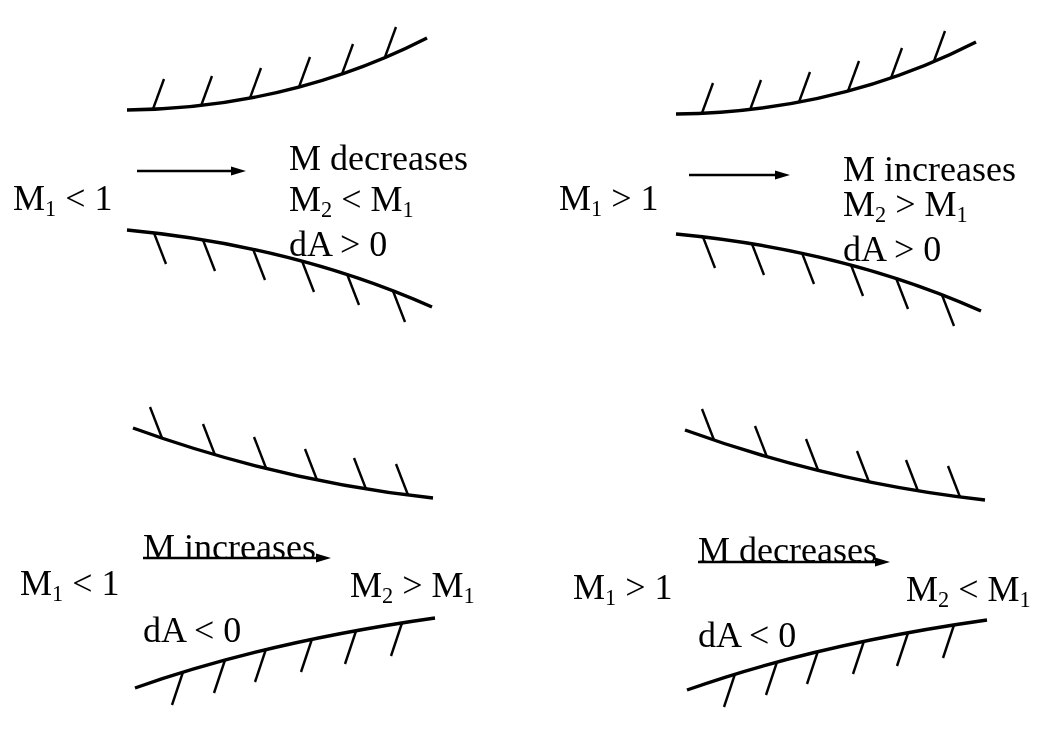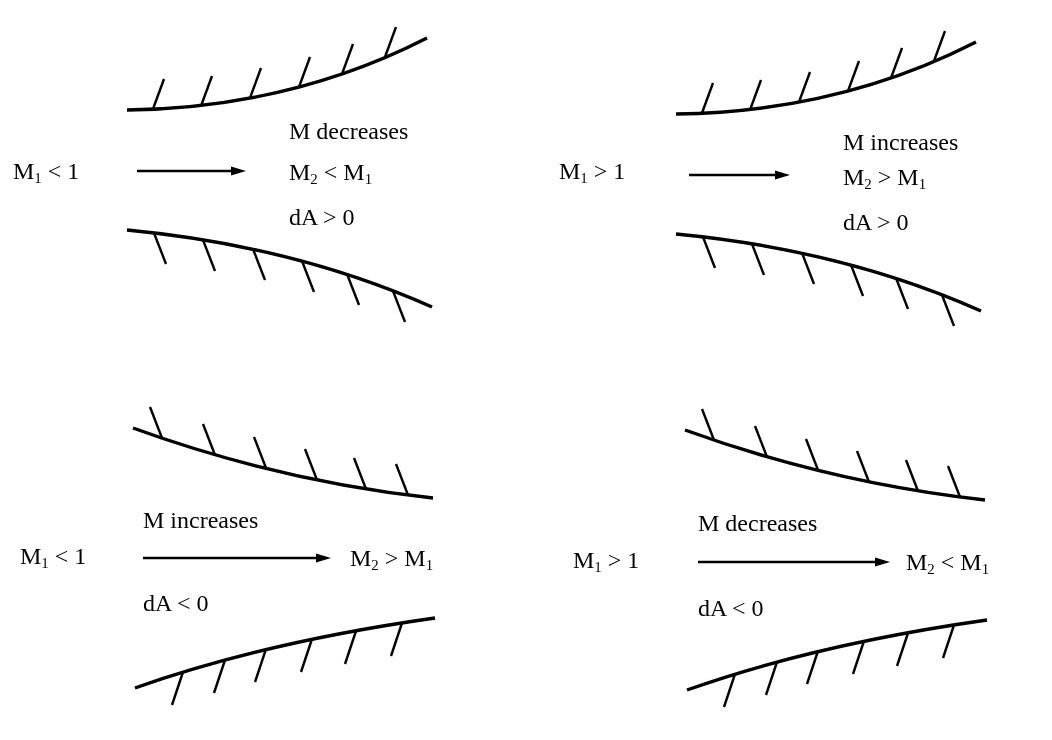--- a/index.html
+++ b/index.html
@@ -45,24 +45,25 @@
     stroke: #000;
     stroke-width: 2.3;
   }
   .arrow polygon {
     fill: #000;
     stroke: none;
   }
   .lbl {
     position: absolute;
     transform: translateY(-50%);
-    font-size: 24px;
+    font-size: 36px;
     line-height: 1;
     white-space: nowrap;
     letter-spacing: 0px;
+    margin-top: 27px;
   }
   .lbl sub {
     font-size: 0.62em;
     vertical-align: -0.26em;
     line-height: 0;
   }
 </style>
 </head>
 <body>
 

